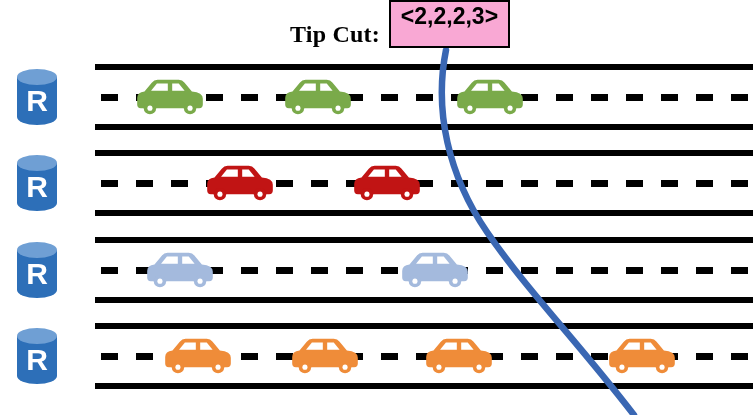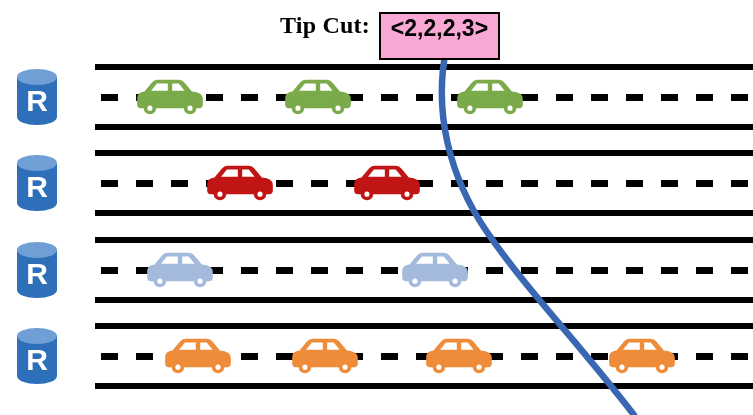--- a/index.html
+++ b/index.html
@@ -5,22 +5,22 @@
   html,body{margin:0;padding:0;}
   body{
     width:753px;height:415px;position:relative;overflow:hidden;
     background:#ffffff;
     font-family:"Liberation Serif", serif;
   }
   .stage{position:absolute;inset:0;width:753px;height:415px;}
 
   
   .header{
-    position:absolute;left:280px;top:12px;height:36px;
-    display:flex;align-items:flex-start;gap:9px;z-index:5;
+    position:absolute;left:290px;top:12px;height:36px;
+    display:flex;align-items:flex-end;gap:9px;z-index:5;
   }
   .tip-cut-label{
     font-weight:bold;font-size:24px;color:#000;
     letter-spacing:.2px;white-space:nowrap;
   }
   .tip-cut-box{
     border:2.5px solid #000;background:#f9a8d4;
     padding:2px 10px 17px 10px;
     font-weight:bold;font-size:23px;line-height:1.1;
     font-family:"Liberation Sans", sans-serif;

